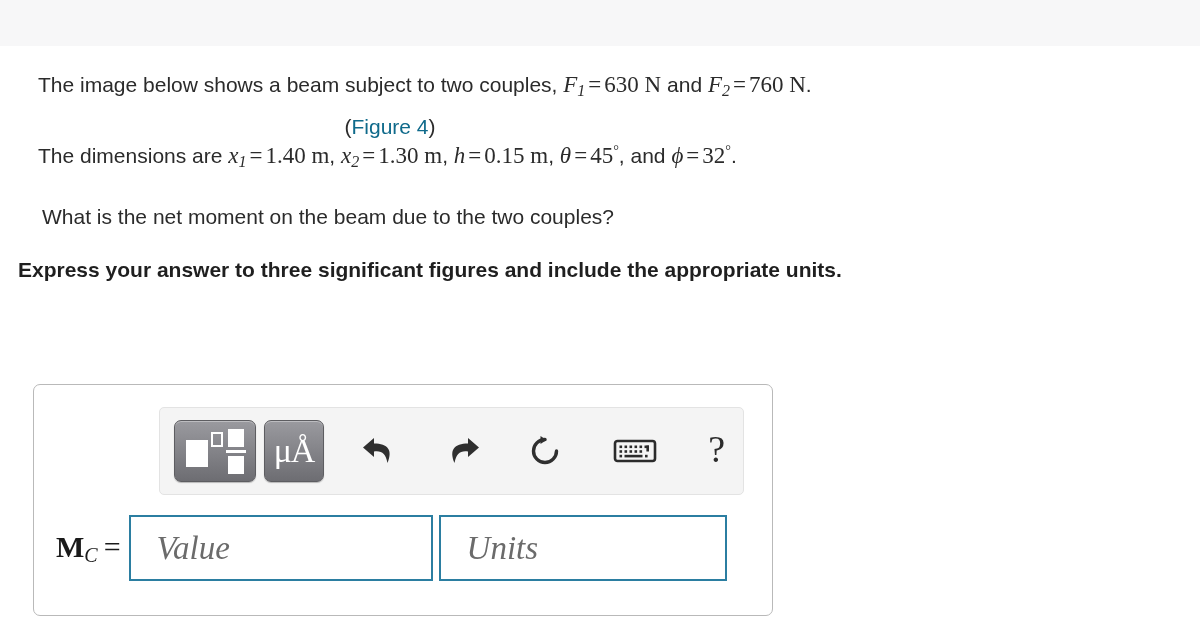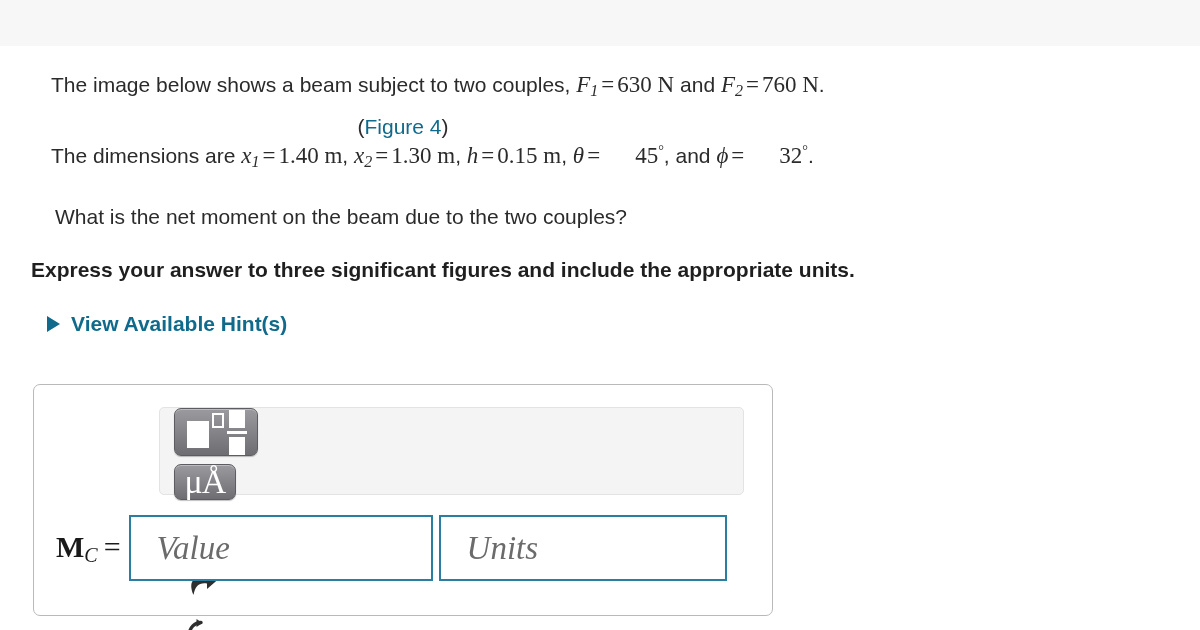--- a/index.html
+++ b/index.html
@@ -19,21 +19,21 @@
     position: absolute;
     left: 0; top: 0;
     width: 1200px;
     height: 46px;
     background: #f7f7f8;
   }
 
   
   .content {
     position: absolute;
-    left: 17px; top: 46px;
+    left: 4px; top: 46px;
     width: 952px;
   }
 
   .stmt {
     font-size: 21px;
     line-height: 1.5;
     color: #2b2b2b;
     padding: 0 34px;
     white-space: nowrap;
   }
@@ -57,21 +57,20 @@
     vertical-align: -0.28em;
   }
   .op {
     font-family: "Liberation Serif", serif;
     font-size: 23px;
     padding: 0 3px;
   }
   .deg {
     font-family: "Liberation Serif", serif;
     font-size: 23px;
-    margin-left: 32px;
   }
   .deg sup { font-size: 0.62em; vertical-align: 0.55em; }
 
   
   .figline {
     text-align: center;
     font-size: 21px;
     color: #2b2b2b;
     margin-top: 12px;
     padding-right: 180px;
@@ -128,23 +127,23 @@
   .toolbar {
     position: absolute;
     left: 125px;
     top: 22px;
     width: 585px;
     height: 88px;
     background: #f4f4f4;
     border: 1px solid #e3e3e3;
     border-radius: 5px;
     display: flex;
+    align-items: center;
     padding-left: 14px;
     gap: 8px;
-    flex-direction: column;
   }
 
   .tb-btn {
     width: 84px;
     height: 62px;
     border-radius: 7px;
     background: linear-gradient(#9a9a9f, #6d6d72);
     border: 1px solid #5d5d61;
     box-shadow: inset 0 1px 0 rgba(255,255,255,.35), 0 1px 1px rgba(0,0,0,.25);
     display: flex;
@@ -247,24 +246,20 @@
   </div>
 
   <div class="stmt">
     <span>The dimensions are </span><span class="mathit">x</span><span class="mathsub">1</span><span class="op">=</span><span class="mathrm">1.40 m</span><span>, </span><span class="mathit">x</span><span class="mathsub">2</span><span class="op">=</span><span class="mathrm">1.30 m</span><span>, </span><span class="mathit">h</span><span class="op">=</span><span class="mathrm">0.15 m</span><span>, </span><span class="mathit">θ</span><span class="op">=</span><span class="deg"><span>45</span><sup>°</sup></span><span>, and </span><span class="mathit">ϕ</span><span class="op">=</span><span class="deg"><span>32</span><sup>°</sup></span><span>.</span>
   </div>
 
   <div class="stmt qline">What is the net moment on the beam due to the two couples?</div>
 
   <div class="boldline">Express your answer to three significant figures and include the appropriate units.</div>
 
-  <div class="hints">
-    <span class="tri"></span>
-    <span class="hints-label">View Available Hint(s)</span>
-  </div>
 
 </div>
 
 <div class="answer-panel">
 
   <div class="toolbar">
 
     <div class="tb-btn">
       <span class="tmpl">
         <span class="big"></span>

